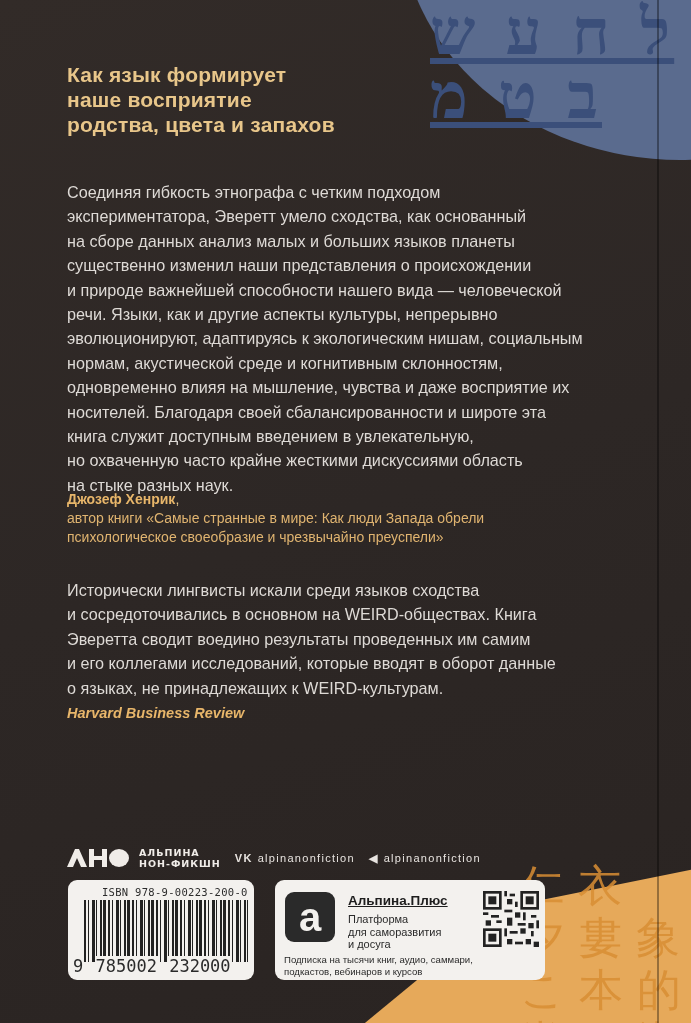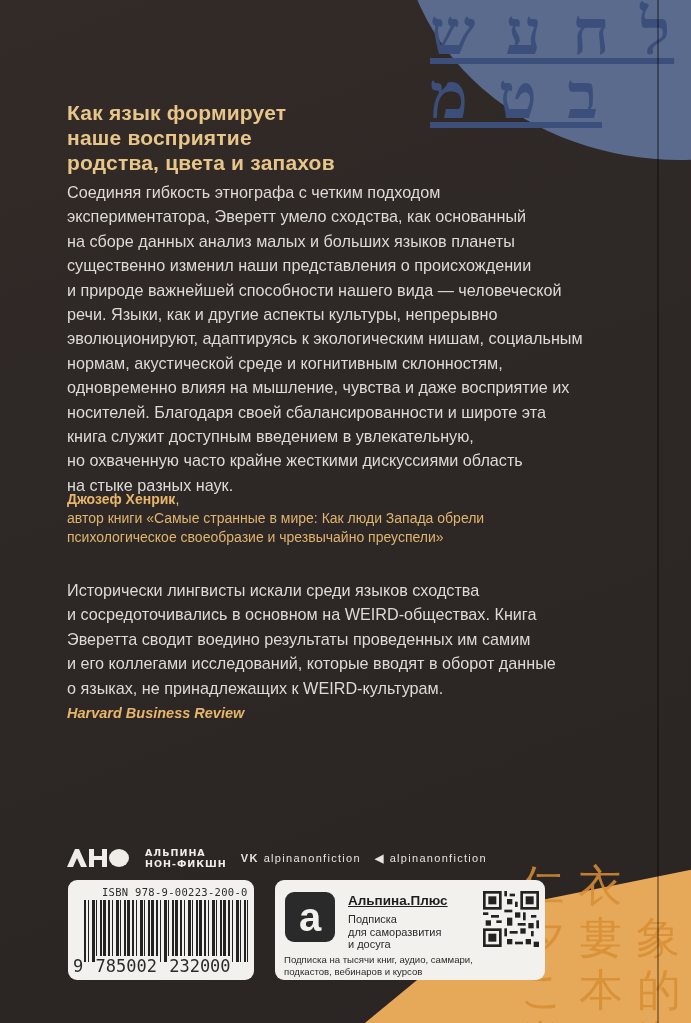--- a/index.html
+++ b/index.html
@@ -36,21 +36,20 @@
   }
   .orange-glyphs {
     position: absolute; left: 520px; top: 860px; width: 171px; height: 163px;
     overflow: hidden; color: #d98e34; font-size: 44px; font-family: "DejaVu Serif", serif;
     line-height: 52px; opacity: 0.85;
   }
   .headline {
     position: absolute; left: 67px; top: 62px; width: 400px;
     color: #e8c68a; font-weight: bold; font-size: 21px; line-height: 25px;
     letter-spacing: 0.2px;
-    margin-top: 38px;
   }
   .body-text {
     position: absolute; left: 67px; top: 180px; width: 580px;
     color: #dedad6; font-size: 16.2px; line-height: 24.4px;
   }
   .attrib-name {
     position: absolute; left: 67px; top: 491px;
     color: #e8b66a; font-weight: bold; font-size: 14px;
   }
   .attrib-name .comma { color: #e8c68a; font-weight: normal; }
@@ -63,21 +62,21 @@
     color: #dedad6; font-size: 16.2px; line-height: 24.4px;
   }
   .quote2-source {
     position: absolute; left: 67px; top: 705px;
     color: #e8b66a; font-weight: bold; font-style: italic; font-size: 14.5px;
   }
   .publisher-row {
     position: absolute; left: 67px; top: 845px; height: 26px;
     display: flex; align-items: center; color: #eeeae6;
   }
-  .logo-mark { display: flex; align-items: center; gap: 10px; }
+  .logo-mark { display: flex; align-items: center; gap: 4px; }
   .logo-mark svg { display: block; }
   .logo-text {
     margin-left: 6px; font-weight: bold; font-size: 9.5px; line-height: 11px;
     letter-spacing: 1px; color: #f0ece8; font-family: "DejaVu Sans", sans-serif;
   }
   .social { display: flex; align-items: flex-start; margin-left: 14px; font-size: 11px; letter-spacing: 1.3px; color: #e8e4e0; }
   .social .icon { font-weight: bold; margin-right: 5px; font-size: 11px; }
   .isbn-box {
     position: absolute; left: 68px; top: 880px; width: 186px; height: 100px;
     background: #f3f1ee; border-radius: 9px;
@@ -199,21 +198,21 @@
       <span>9</span>
       <span>785002</span>
       <span>232000</span>
     </div>
   </div>
 
   <div class="plus-box">
     <div class="plus-logo">a</div>
     <div class="plus-title">Альпина.Плюс</div>
     <div class="plus-sub">
-      <div>Подписка</div>
+      <div>Платформа</div>
       <div>для саморазвития</div>
       <div>и досуга</div>
     </div>
     <svg class="qr" viewBox="0 0 21 21">
       <rect width="21" height="21" fill="#f3f1ee"></rect>
       <g fill="#222">
         <rect x="0" y="0" width="7" height="7"></rect>
           <rect x="1" y="1" width="5" height="5" fill="#f3f1ee"></rect>
           <rect x="2" y="2" width="3" height="3"></rect>
         <rect x="14" y="0" width="7" height="7"></rect>

